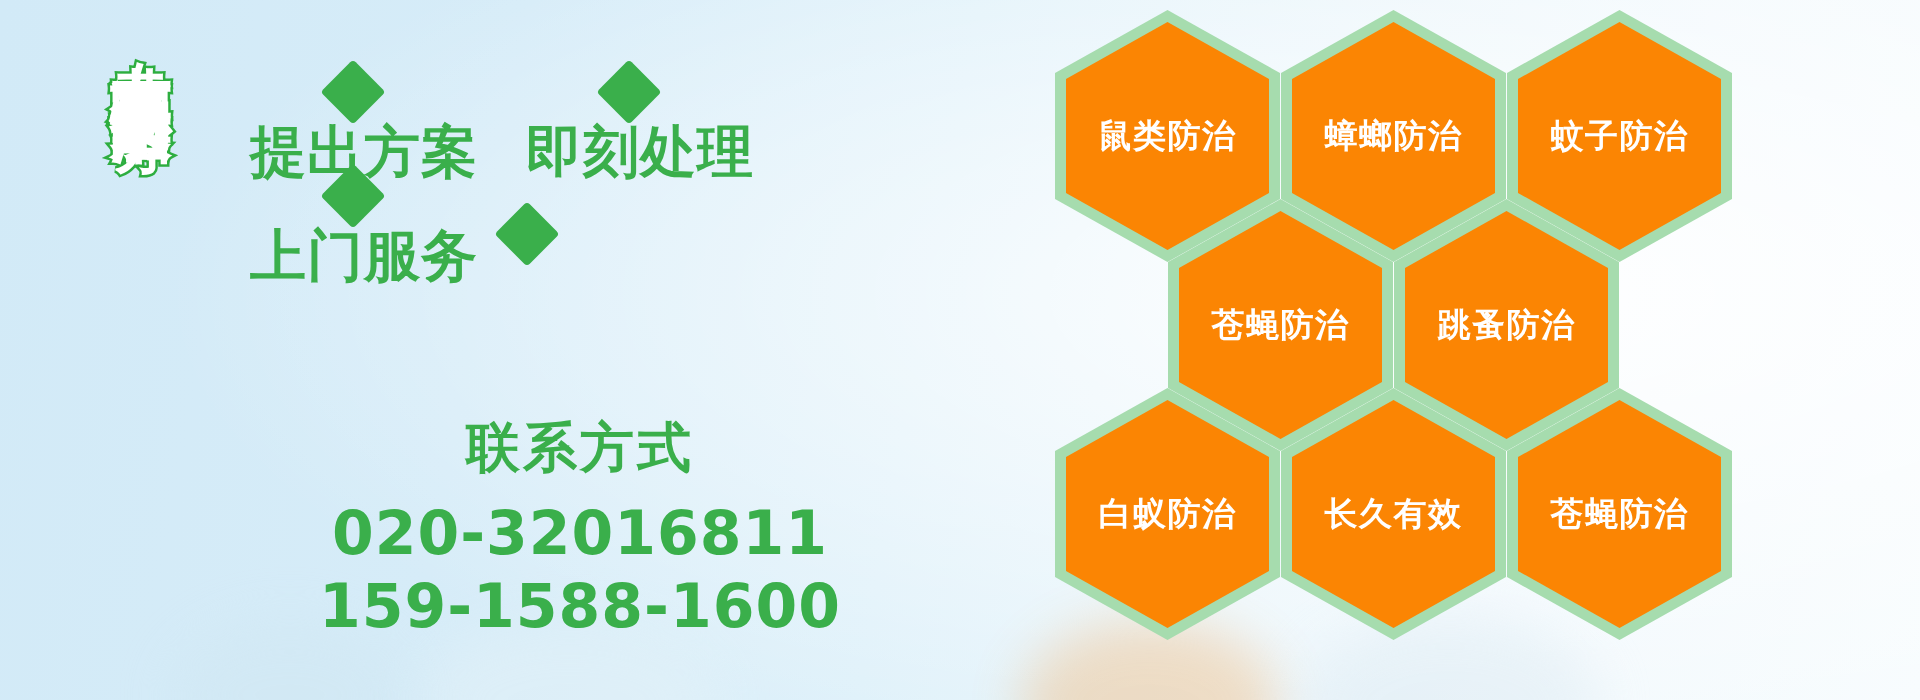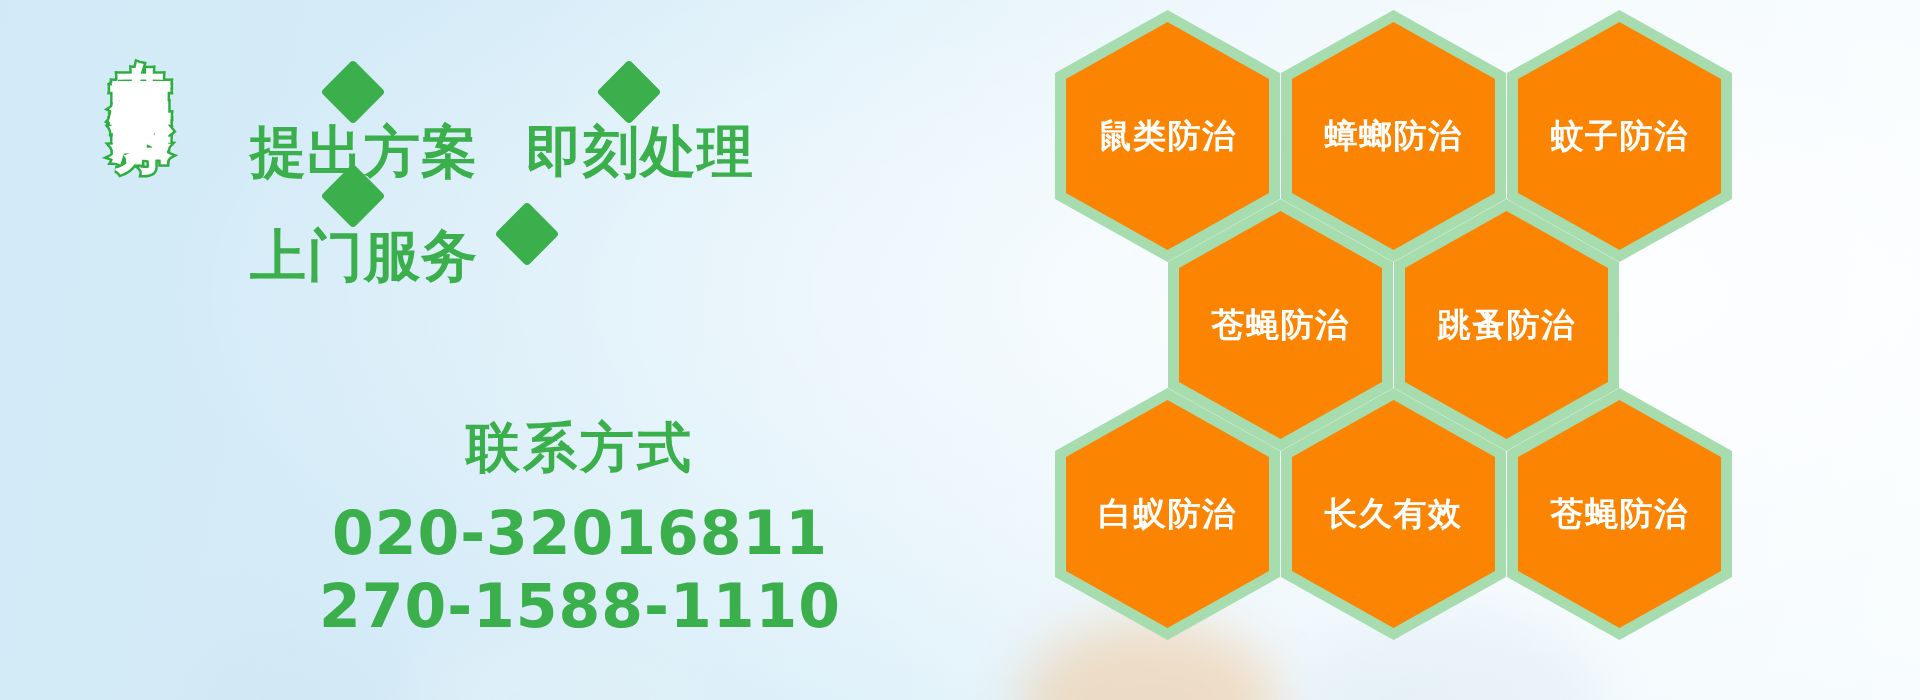--- a/index.html
+++ b/index.html
@@ -115,21 +115,21 @@
       <span class="gap"></span>
       <div class="fitem">
         <span class="dia"></span>
       </div>
     </div>
   </div>
 
   <div id="contact">
     <div class="ctitle">联系方式</div>
     <div class="phone">020-32016811</div>
-    <div class="phone">270-1588-1110</div>
+    <div class="phone">159-1588-1600</div>
   </div>
 
   <div id="hive">
 
     <div class="hex" style="left:0px;top:10px;">
       <span class="inner">
         <span class="lbl">鼠类防治</span>
       </span>
     </div>
 

